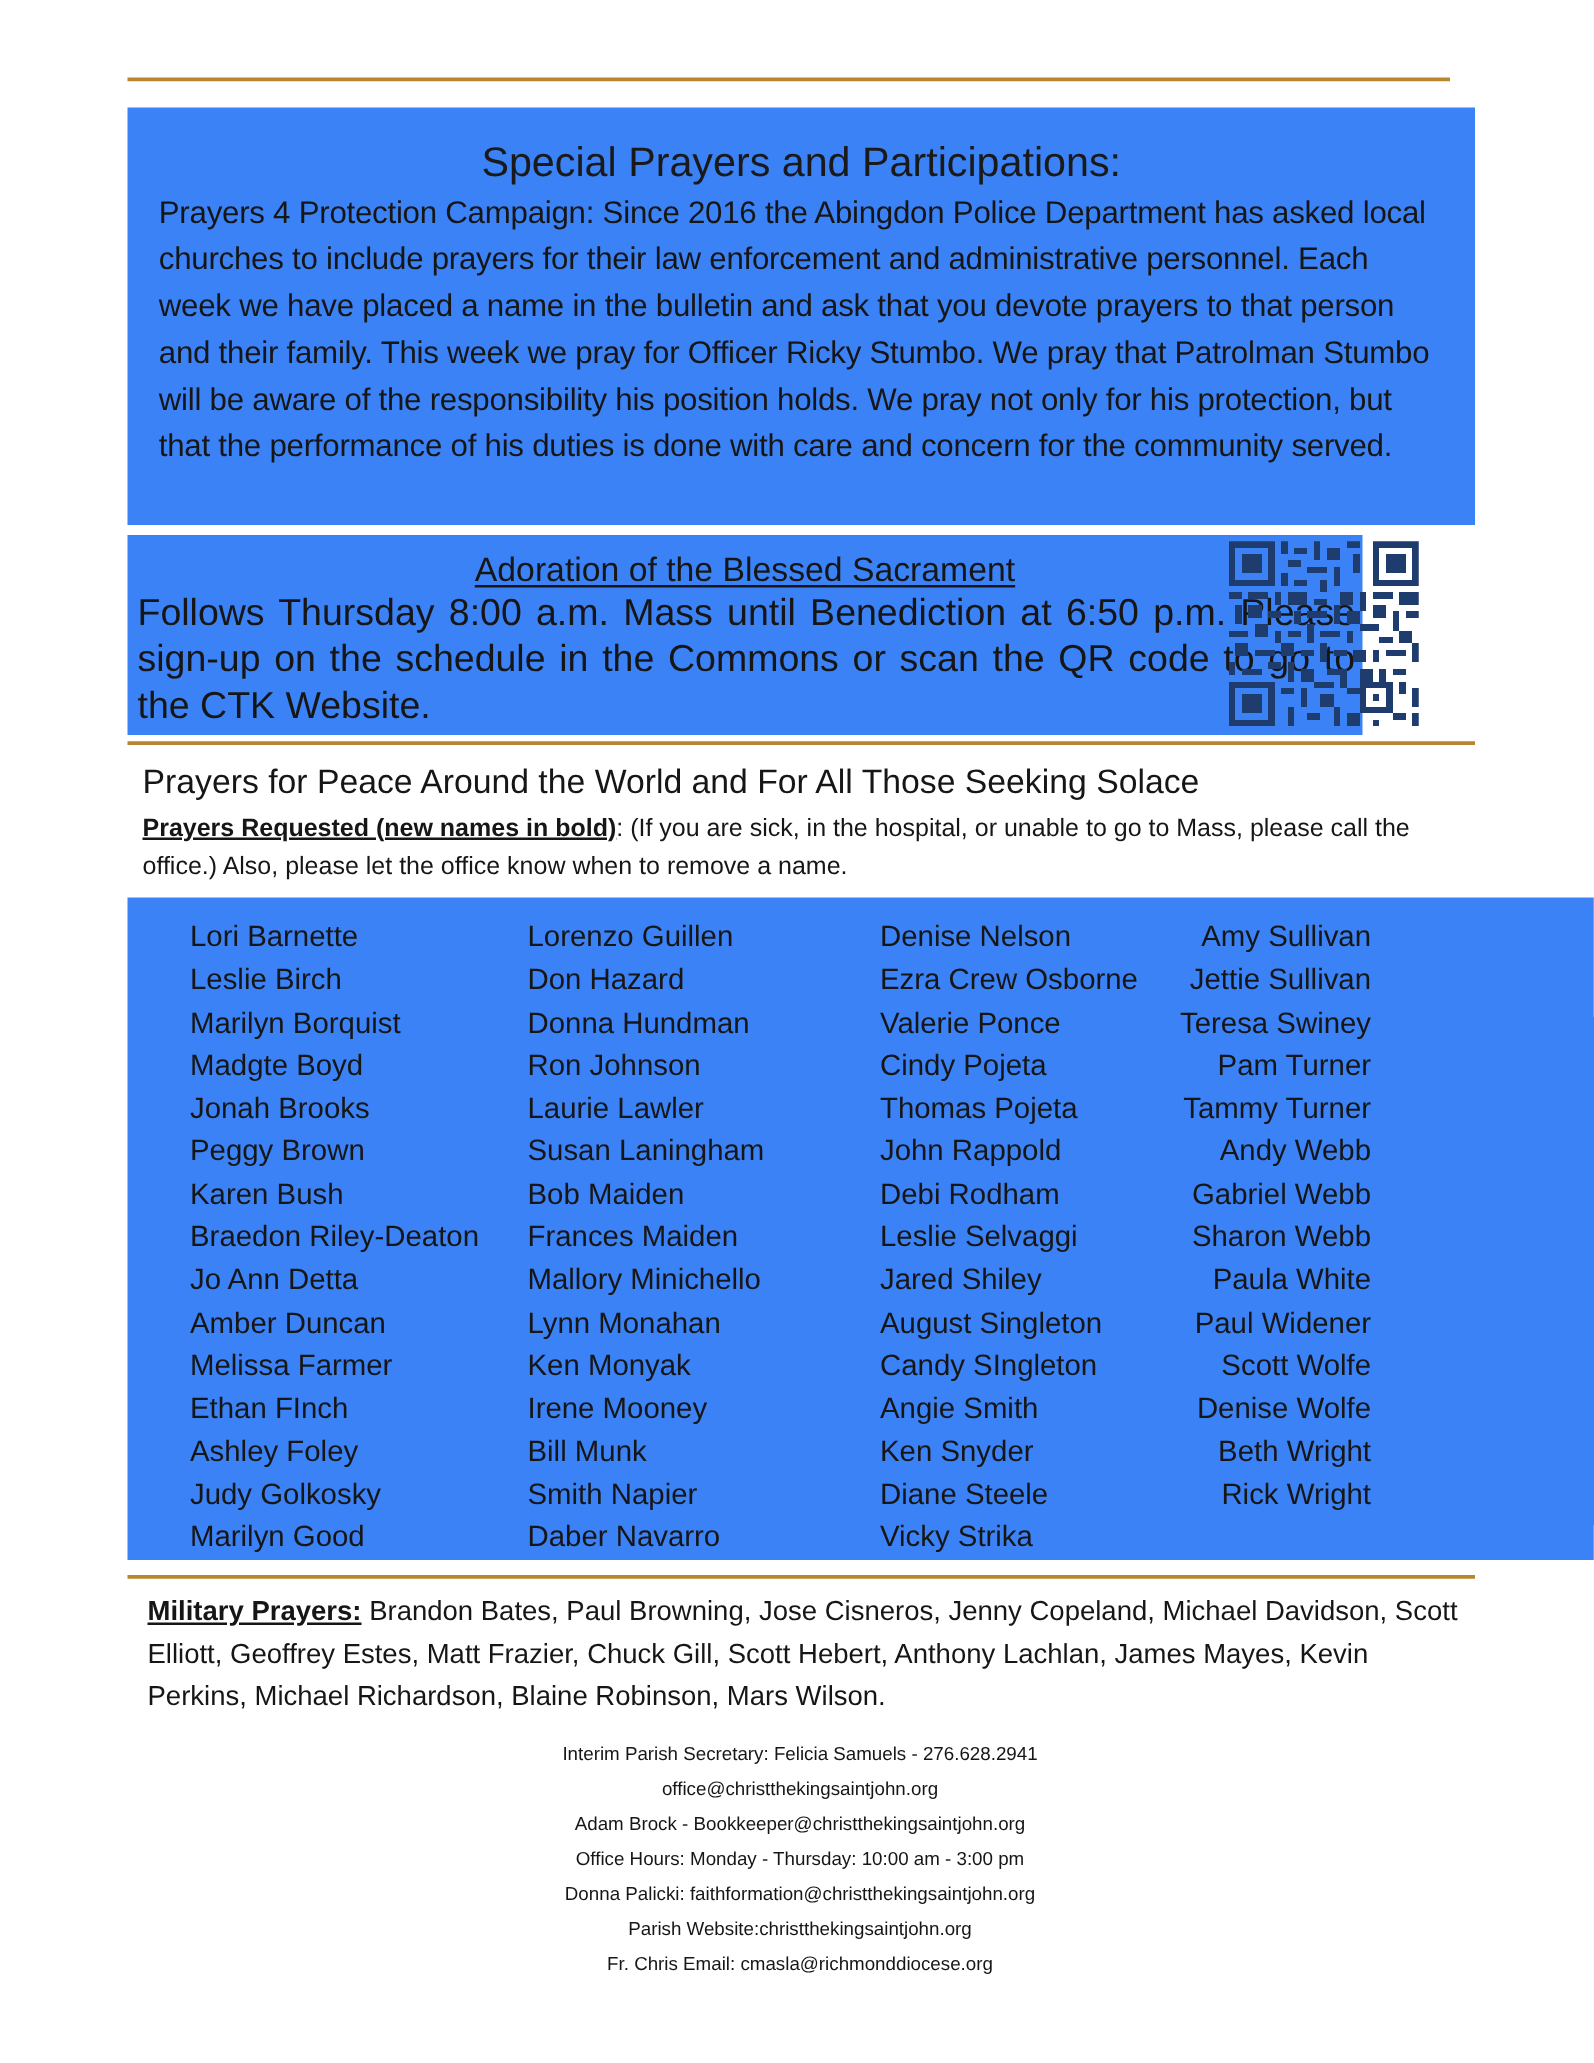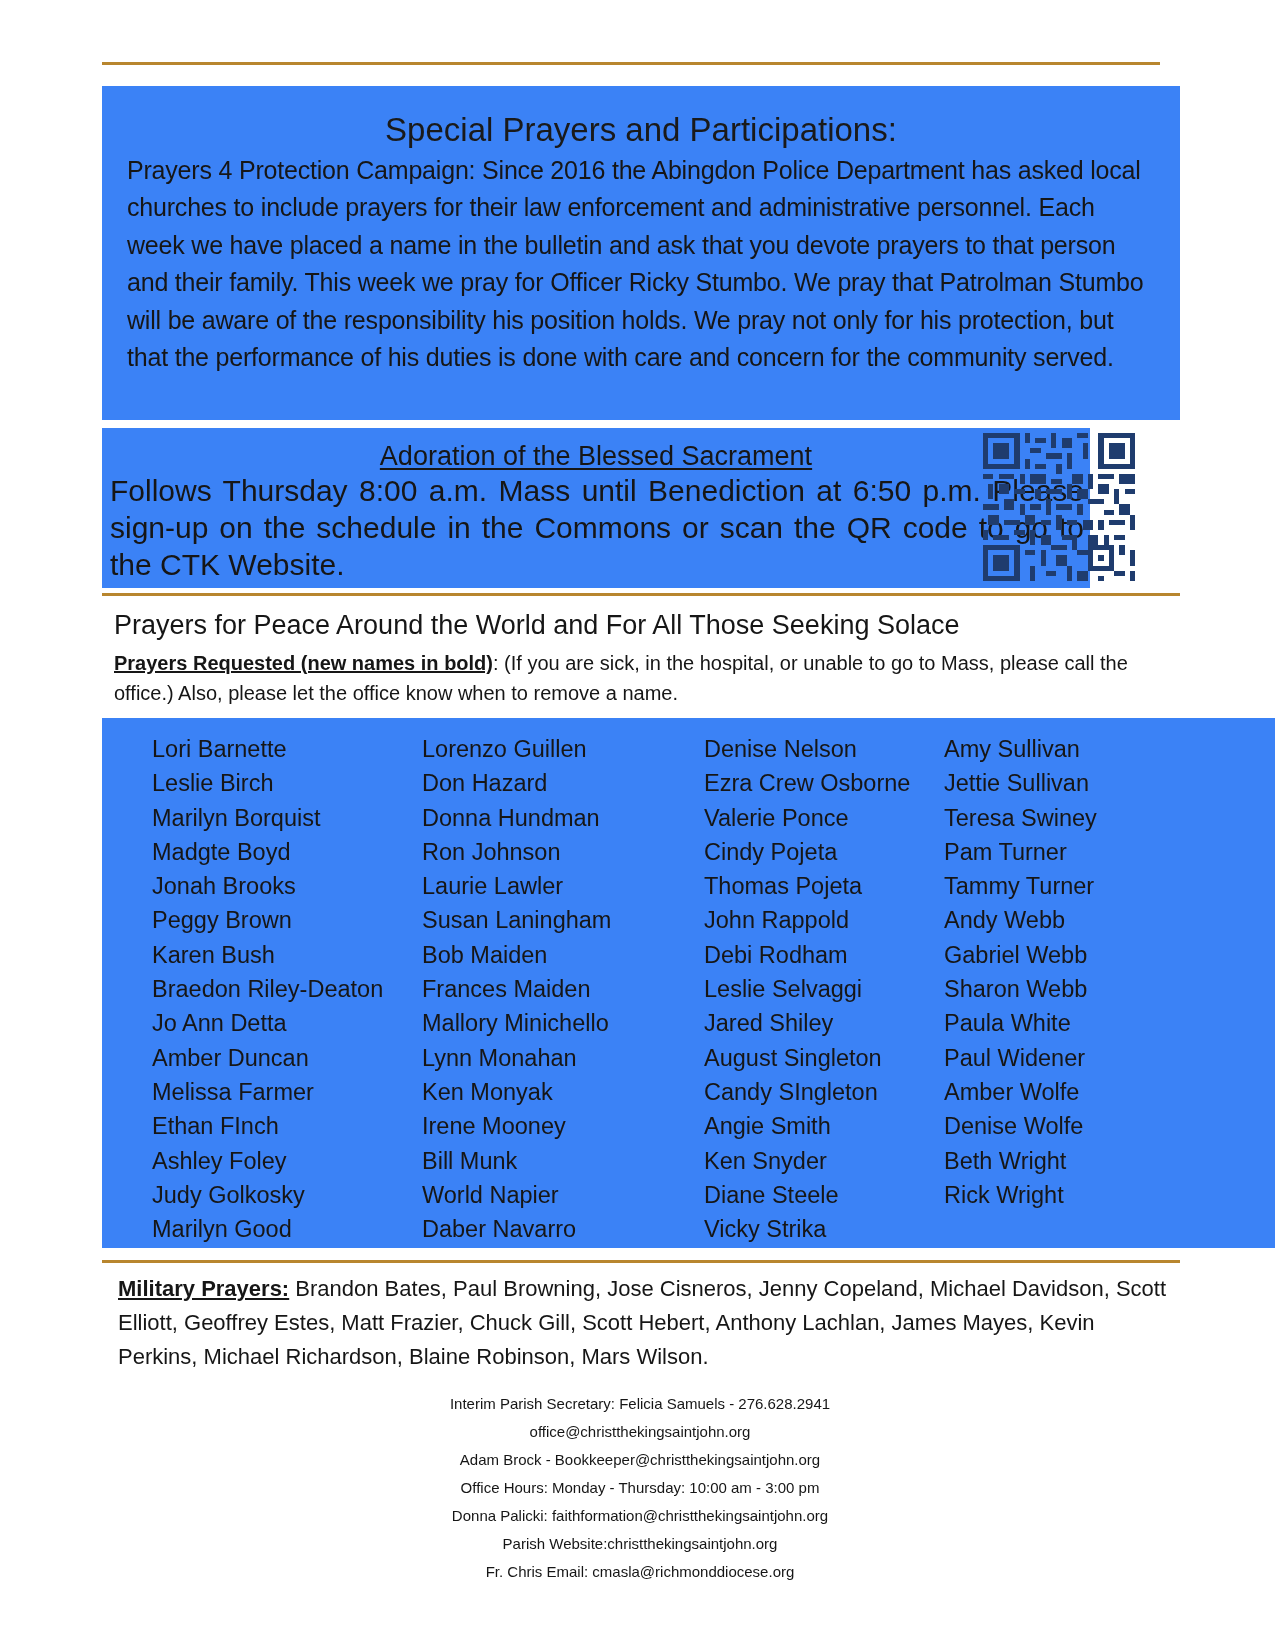--- a/index.html
+++ b/index.html
@@ -30,21 +30,21 @@
   #req-text { position: absolute; left: 114px; top: 648px; width: 1050px;
               font-size: 20px; line-height: 30px; }
   #req-text .req-label { font-weight: bold; text-decoration: underline; }
 
   #names-box { left: 102px; top: 718px; width: 1193px; height: 530px; }
   .name-col { position: absolute; top: 14px; }
   .name-col div { font-size: 23.5px; line-height: 34.3px; white-space: nowrap; }
   #col-0 { left: 50px; }
   #col-1 { left: 320px; }
   #col-2 { left: 602px; }
-  #col-3 { left: 842px; }
+  #col-3 { left: 842px; text-align: right; }
 
   #bottom-rule { left: 102px; top: 1260px; width: 1078px; }
 
   #military { position: absolute; left: 118px; top: 1272px; width: 1050px;
               font-size: 22px; line-height: 34px; }
   #military .mil-label { font-weight: bold; text-decoration: underline; }
 
   #footer { position: absolute; left: 300px; width: 680px; top: 1390px; text-align: center; }
   #footer div { font-size: 15px; line-height: 28px; }
 </style>
@@ -190,21 +190,21 @@
     <div>Ron Johnson</div>
     <div>Laurie Lawler</div>
     <div>Susan Laningham</div>
     <div>Bob Maiden</div>
     <div>Frances Maiden</div>
     <div>Mallory Minichello</div>
     <div>Lynn Monahan</div>
     <div>Ken Monyak</div>
     <div>Irene Mooney</div>
     <div>Bill Munk</div>
-    <div>World Napier</div>
+    <div>Smith Napier</div>
     <div>Daber Navarro</div>
   </div>
   <div class="name-col" id="col-2">
     <div>Denise Nelson</div>
     <div>Ezra Crew Osborne</div>
     <div>Valerie Ponce</div>
     <div>Cindy Pojeta</div>
     <div>Thomas Pojeta</div>
     <div>John Rappold</div>
     <div>Debi Rodham</div>
@@ -221,21 +221,21 @@
     <div>Amy Sullivan</div>
     <div>Jettie Sullivan</div>
     <div>Teresa Swiney</div>
     <div>Pam Turner</div>
     <div>Tammy Turner</div>
     <div>Andy Webb</div>
     <div>Gabriel Webb</div>
     <div>Sharon Webb</div>
     <div>Paula White</div>
     <div>Paul Widener</div>
-    <div>Amber Wolfe</div>
+    <div>Scott Wolfe</div>
     <div>Denise Wolfe</div>
     <div>Beth Wright</div>
     <div>Rick Wright</div>
   </div>
 </section>
 
 <div class="rule" id="bottom-rule"></div>
 
 <div id="military"><span class="mil-label">Military Prayers:</span><span> Brandon Bates, Paul Browning, Jose Cisneros, Jenny Copeland, Michael Davidson, Scott Elliott, Geoffrey Estes, Matt Frazier, Chuck Gill, Scott Hebert, Anthony Lachlan, James Mayes, Kevin Perkins, Michael Richardson, Blaine Robinson, Mars Wilson.</span></div>
 

